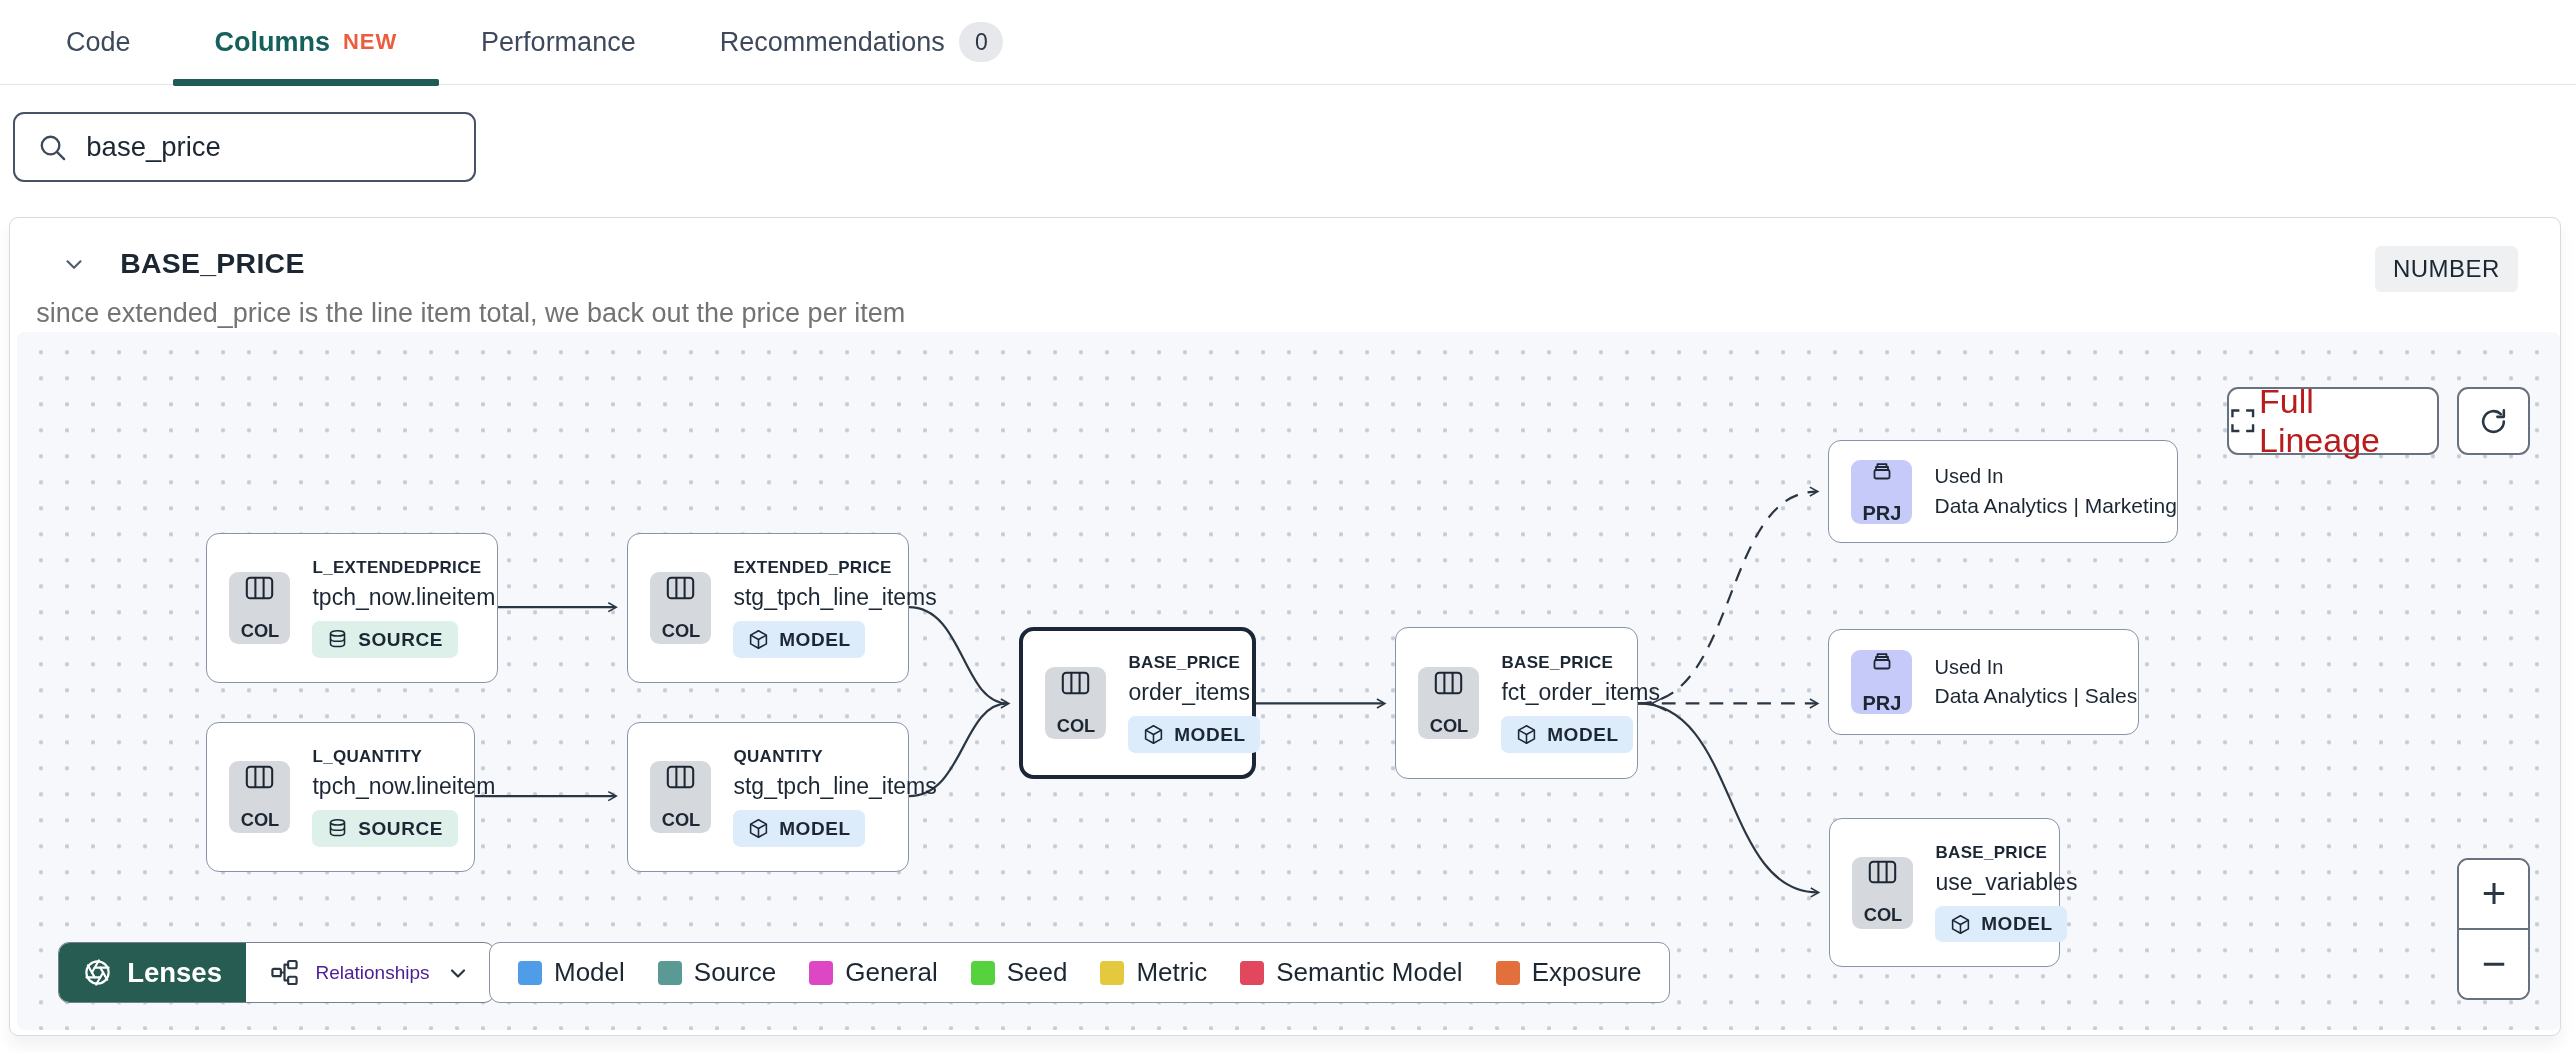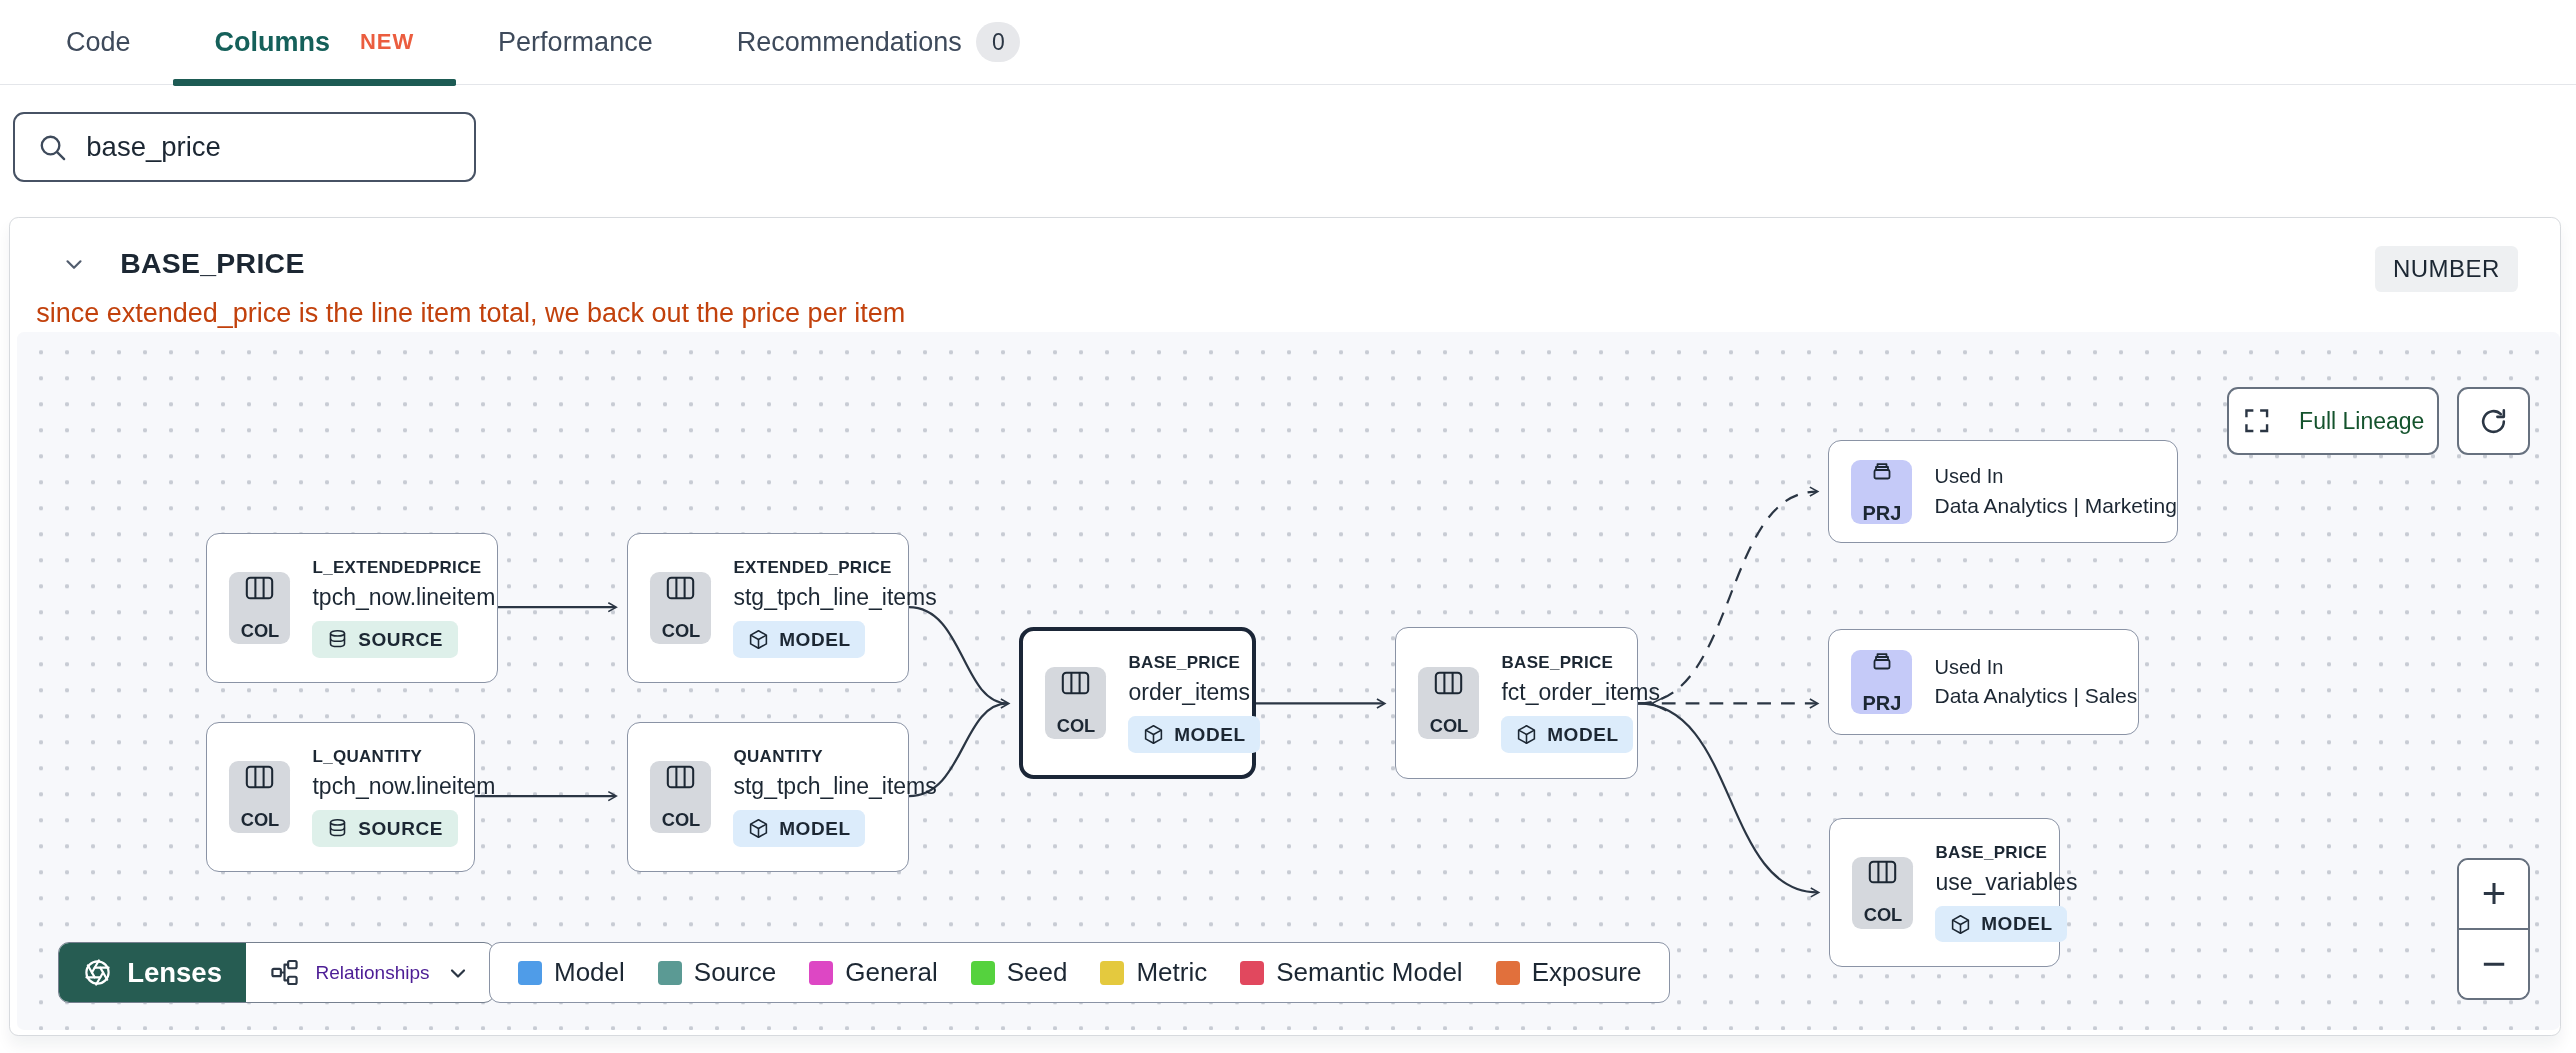--- a/index.html
+++ b/index.html
@@ -4,33 +4,33 @@
 <style>
   html,body{margin:0;padding:0;background:#ffffff;}
   body{font-family:"Liberation Sans", sans-serif;color:#1c2733;}
   .app{position:relative;width:2576px;height:1053px;background:#fff;overflow:hidden;}
 
   
   .tabbar{position:absolute;top:0;left:0;right:0;height:84px;border-bottom:1.8px solid #e4e6ea;display:flex;align-items:stretch;padding-left:24px;background:#fff;}
   .tab{position:relative;display:flex;align-items:center;padding:0 42px;font-size:27px;font-weight:500;color:#3e4a5b;cursor:pointer;}
   .tab.active{color:#15605a;font-weight:700;}
   .tab.active::after{content:"";position:absolute;left:0;right:0;bottom:-1.8px;height:6.4px;background:#1d5b54;border-radius:1.8px;}
-  .tab .new{margin-left:30px;font-size:22px;font-weight:700;letter-spacing:0.9px;color:#eb5d3f;}
+  .tab .new{margin-left:13px;font-size:22px;font-weight:700;letter-spacing:0.9px;color:#eb5d3f;}
   .tab .count{margin-left:14.7px;background:#e7e8eb;color:#2b3644;border-radius:916px;padding:6.4px 15.6px;font-size:23px;font-weight:500;}
 
   
   .search-box{position:absolute;top:112px;left:13px;width:463px;height:70px;box-sizing:border-box;border:2.3px solid #475264;border-radius:11px;background:#fff;display:flex;align-items:center;gap:18.3px;padding:0 22px;}
   .search-box .val{font-size:27.5px;color:#1c2733;}
 
   
   .panel{position:absolute;left:9.2px;top:217px;width:2552px;height:819px;box-sizing:border-box;background:#fff;border:1.8px solid #d7dade;border-radius:9.2px;box-shadow:0 9.2px 14.7px rgba(20,30,50,.06);}
   .panel-header{position:relative;display:flex;align-items:center;padding:29px 42px 0 51px;}
   .panel-title{margin-left:33px;font-size:28.4px;font-weight:700;letter-spacing:0.3px;}
   .type-badge{position:absolute;right:42px;top:27.5px;background:#eef0f2;color:#1c2733;border-radius:6.4px;padding:9.2px 18.3px;font-size:24px;font-weight:500;letter-spacing:0.5px;}
-  .panel-desc{padding:18.3px 0 16.5px 26px;font-size:27px;color:#c2410c;}
+  .panel-desc{padding:18.3px 0 16.5px 26px;font-size:27px;color:#737373;}
 
   
   .canvas{position:absolute;left:7.3px;top:114px;width:2543px;height:698px;background:#f7f8fb;border-radius:7.3px;
           background-image:radial-gradient(#c8ccd4 1.9px, transparent 2.4px);background-size:26px 26px;background-position:11px 7.3px;overflow:hidden;}
   .edges{position:absolute;left:0;top:0;}
 
   
   .node{position:absolute;box-sizing:border-box;background:#fff;border:1.8px solid #8a93a5;border-radius:13px;display:flex;align-items:center;gap:22px;padding:0 22px;cursor:pointer;}
   .node.selected{border:4.1px solid #1b2637;border-radius:14.7px;}
   .chip{flex:0 0 auto;width:61px;height:72px;border-radius:9.2px;display:flex;flex-direction:column;align-items:center;justify-content:center;gap:19px;font-size:18.3px;font-weight:600;color:#1c2733;}
@@ -38,21 +38,21 @@
   .chip.prj{background:#c5caf8;width:61px;height:64px;font-size:20px;}
   .node-title{font-size:17px;font-weight:600;letter-spacing:0.3px;white-space:nowrap;}
   .node-sub{font-size:23px;margin-top:6.4px;white-space:nowrap;}
   .badge{display:inline-flex;align-items:center;gap:10px;margin-top:10px;padding:7.3px 14.7px;border-radius:7.3px;font-size:19px;font-weight:600;letter-spacing:0.6px;}
   .badge.source{background:#def0ea;}
   .badge.model{background:#dcecfb;}
   .usedin-label{font-size:20px;color:#1c2733;}
   .prj-name{font-size:21px;margin-top:5.5px;white-space:nowrap;}
 
   
-  .cbtn{position:absolute;box-sizing:border-box;background:#fff;border:2.3px solid #67717f;border-radius:11px;display:flex;align-items:center;justify-content:center;gap:29px;font-size:23px;color:#14532d;cursor:pointer;}
+  .cbtn{position:absolute;box-sizing:border-box;background:#fff;border:2.3px solid #67717f;border-radius:11px;display:flex;align-items:center;justify-content:center;gap:2px;font-size:34px;color:#b91c1c;cursor:pointer;}
   .zoomctl{position:absolute;box-sizing:border-box;background:#fff;border:2.3px solid #67717f;border-radius:11px;overflow:hidden;display:flex;flex-direction:column;}
   .zoomctl .zbtn{width:100%;height:70px;display:flex;align-items:center;justify-content:center;font-size:42px;color:#2b3644;cursor:pointer;background:#fff;}
   .zoomctl .zbtn + .zbtn{border-top:2.3px solid #67717f;}
 
   .lens-group{position:absolute;display:flex;height:59px;border:1.8px solid #76808f;border-radius:11px;overflow:hidden;background:#fff;}
   .lenses{display:flex;align-items:center;gap:14.7px;padding:0 24px;background:#265c52;color:#fff;font-size:27.5px;font-weight:600;cursor:pointer;}
   .relationships{display:flex;align-items:center;gap:16.5px;padding:0 24px;font-size:19px;color:#4c1d95;cursor:pointer;}
 
   .legend{position:absolute;display:flex;align-items:center;gap:33px;height:59px;padding:0 27.5px;border:1.8px solid #8a93a5;border-radius:11px;background:#fff;font-size:26px;color:#1c2733;}
   .legend .item{display:flex;align-items:center;gap:12px;white-space:nowrap;}

